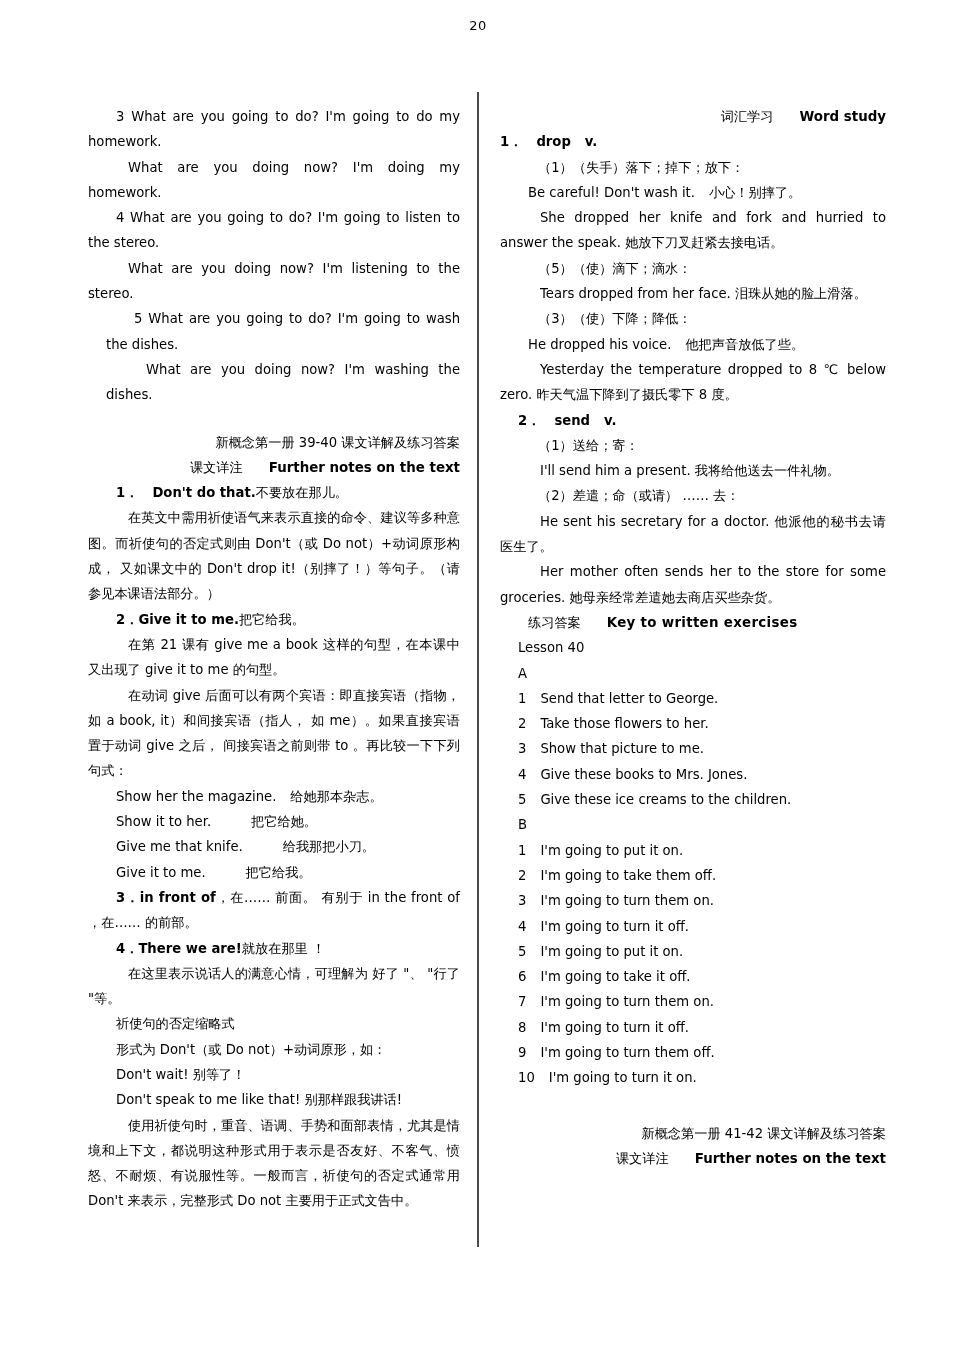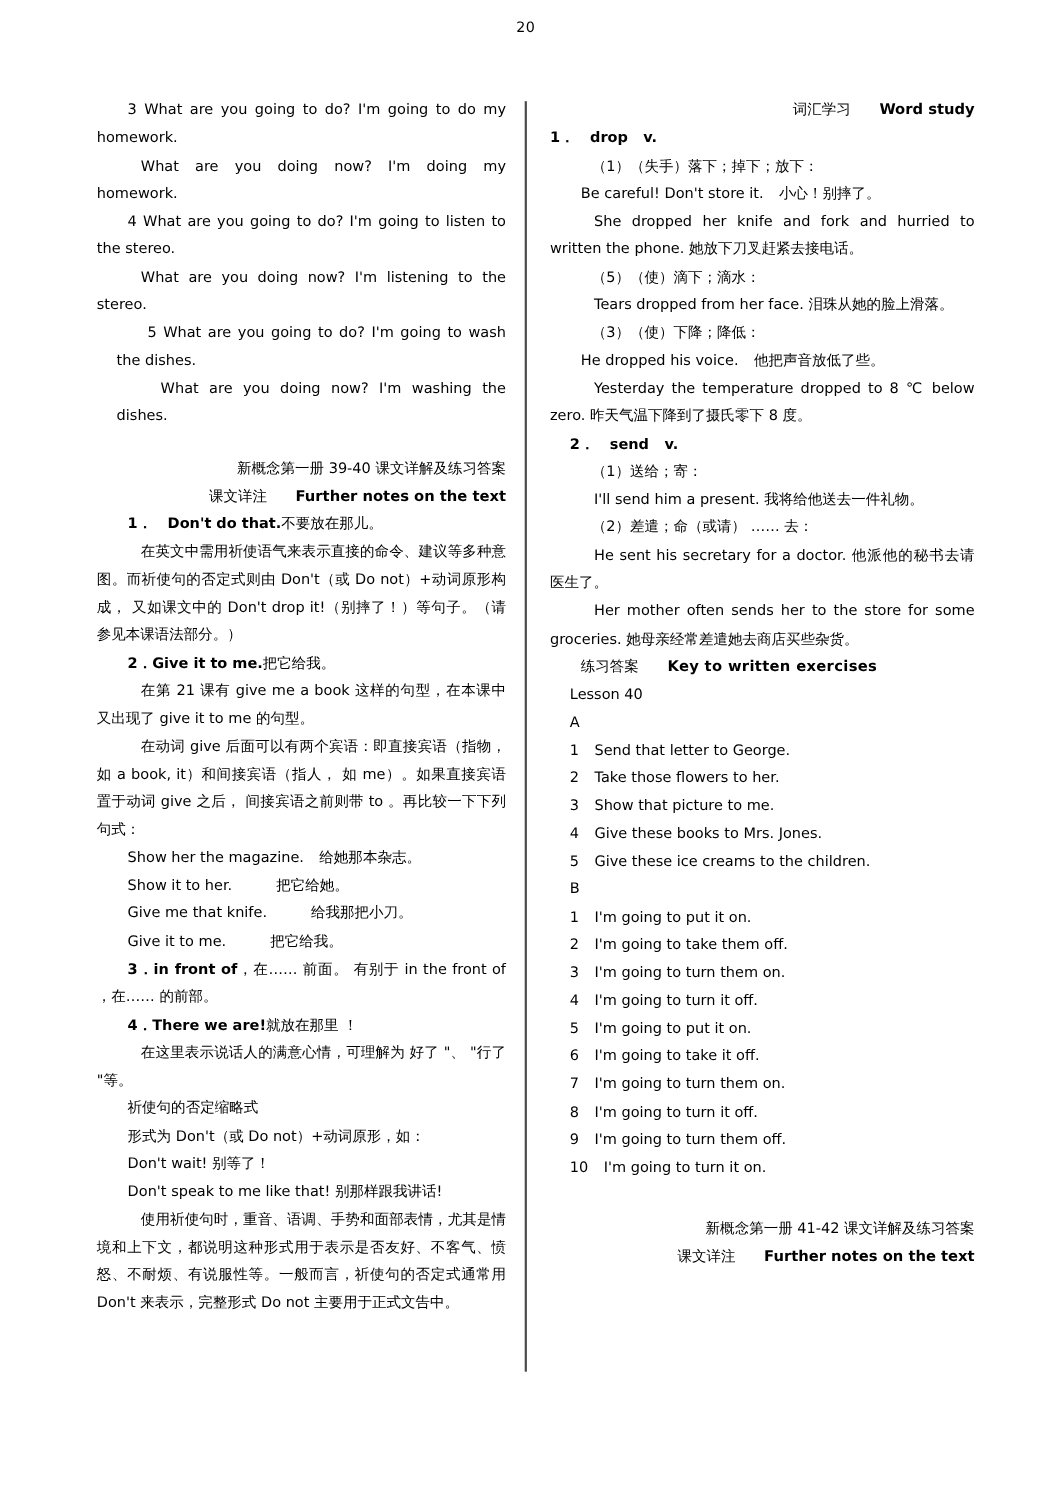--- a/index.html
+++ b/index.html
@@ -26,21 +26,21 @@
     position: absolute;
     top: 18px;
     left: 0;
     width: 956px;
     text-align: center;
     font-size: 13px;
     letter-spacing: 0.5px;
   }
   .columns {
     position: absolute;
-    top: 88px;
+    top: 104px;
     left: 0;
     width: 956px;
     height: 1170px;
   }
   .col {
     position: absolute;
     top: 0;
   }
   .col-left {
     left: 88px;
@@ -157,24 +157,24 @@
       <p class="hdr-line pad-l2">
         <span>词汇学习</span><span class="wide-sp"></span><span class="title-bold">Word study</span>
       </p>
 
       <p>
         <b>1．</b><span class="wide-sp2"></span><b>drop</b><span class="wide-sp2"></span><b>v.</b>
       </p>
 
       <p class="ind2 pad-l2">（1）（失手）落下；掉下；放下：</p>
       <p class="pad-l">
-        <span>Be careful! Don't store it.</span><span class="wide-sp2"></span><span>小心！别摔了。</span>
-      </p>
-      <p class="just ind3">
-        <span>She dropped her knife and fork and hurried to written the phone.</span> <span>她放下刀叉赶紧去接电话。</span>
+        <span>Be careful! Don't wash it.</span><span class="wide-sp2"></span><span>小心！别摔了。</span>
+      </p>
+      <p class="just ind3">
+        <span>She dropped her knife and fork and hurried to answer the speak.</span> <span>她放下刀叉赶紧去接电话。</span>
       </p>
 
       <p class="ind2 pad-l2">（5）（使）滴下；滴水：</p>
       <p class="just ind3">
         <span>Tears dropped from her face.</span> <span>泪珠从她的脸上滑落。</span>
       </p>
 
       <p class="ind2 pad-l2">（3）（使）下降；降低：</p>
       <p class="pad-l">
         <span>He dropped his voice.</span><span class="wide-sp2"></span><span>他把声音放低了些。</span>

